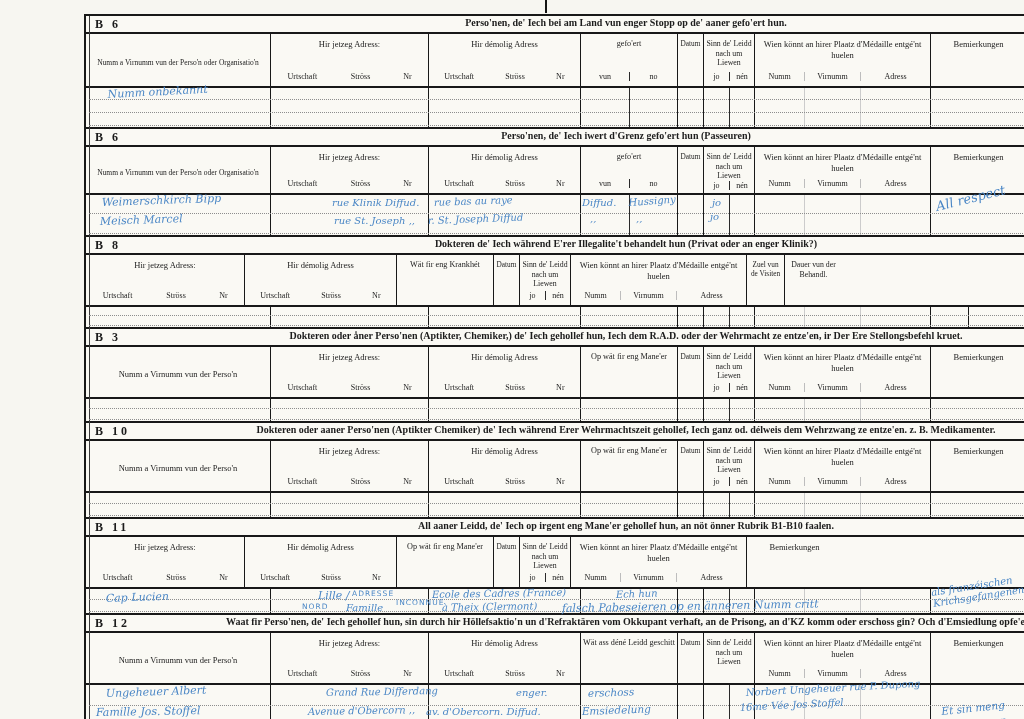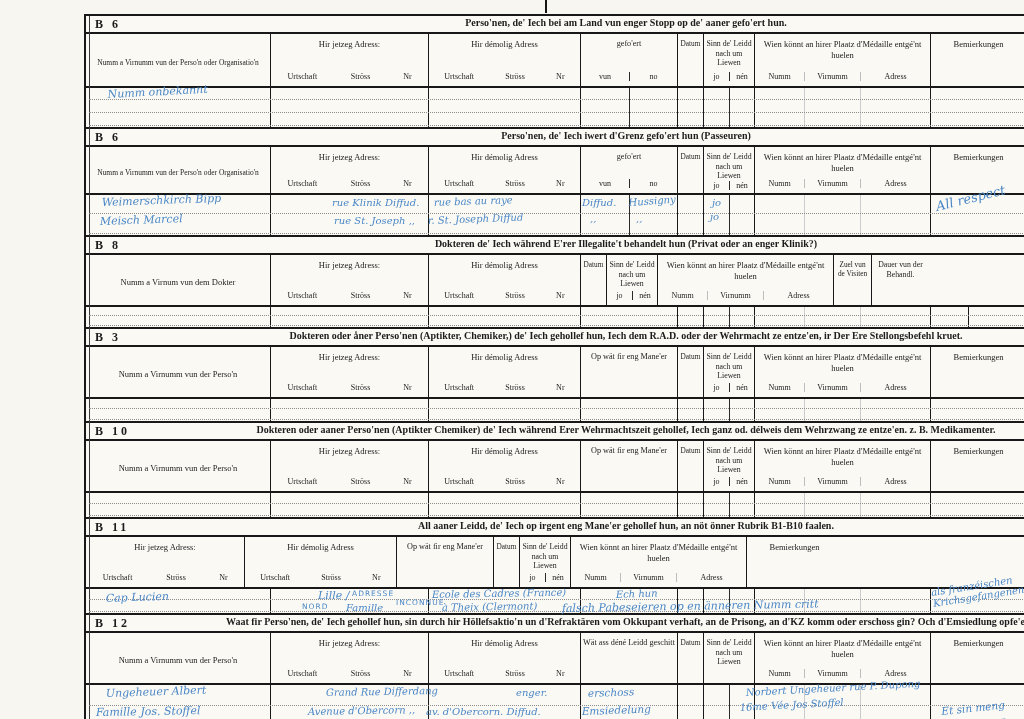--- a/index.html
+++ b/index.html
@@ -209,38 +209,38 @@
         <div class="ink" style="left: 624px; top: 16px; font-size: 10px;">jo</div>
         <div class="ink" style="left: 852px; top: 4px; font-size: 13px; transform: rotate(-14deg);">All respect</div>
       </div>
     </div>
     <div class="section">
       <div class="bar">
         <div class="bar-id">B 8</div>
         <div class="bar-title">Dokteren de' Iech während E'rer Illegalite't behandelt hun (Privat oder an enger Klinik?)</div>
       </div>
       <div class="head" style="height: 50px;">
-        <div class="hcol center" style="width: 184px;">
-          <div class="hlabel" style="font-size: 8.5px;">Numm a Virnum vun dem Dokter</div>
-        </div>
-        <div class="hcol" style="width: 158px;">
-          <div class="hlabel">Hir jetzeg Adress:</div>
-          <div class="hsubs">
-            <div class="hsub" style="width: 40%;">Urtschaft</div>
-            <div class="hsub" style="width: 34%;">Ströss</div>
-            <div class="hsub" style="width: 26%;">Nr</div>
-          </div>
-        </div>
-        <div class="hcol" style="width: 152px;">
-          <div class="hlabel">Hir démolig Adress</div>
-          <div class="hsubs">
-            <div class="hsub" style="width: 40%;">Urtschaft</div>
-            <div class="hsub" style="width: 34%;">Ströss</div>
-            <div class="hsub" style="width: 26%;">Nr</div>
-          </div>
+        <div class="hcol" style="width: 158px;">
+          <div class="hlabel">Hir jetzeg Adress:</div>
+          <div class="hsubs">
+            <div class="hsub" style="width: 40%;">Urtschaft</div>
+            <div class="hsub" style="width: 34%;">Ströss</div>
+            <div class="hsub" style="width: 26%;">Nr</div>
+          </div>
+        </div>
+        <div class="hcol" style="width: 152px;">
+          <div class="hlabel">Hir démolig Adress</div>
+          <div class="hsubs">
+            <div class="hsub" style="width: 40%;">Urtschaft</div>
+            <div class="hsub" style="width: 34%;">Ströss</div>
+            <div class="hsub" style="width: 26%;">Nr</div>
+          </div>
+        </div>
+        <div class="hcol" style="width: 97px;">
+          <div class="hlabel" style="font-size: 8.2px;">Wät fir eng Krankhét</div>
         </div>
         <div class="hcol" style="width: 26px;">
           <div class="hlabel" style="font-size: 7.3px;">Datum</div>
         </div>
         <div class="hcol" style="width: 51px;">
           <div class="hlabel" style="font-size: 7.8px;">Sinn de' Leidd nach um Liewen</div>
           <div class="hsubs">
             <div class="hsub" style="width: 50%;">jo</div>
             <div class="hsub vd" style="width: 50%;">nén</div>
           </div>

